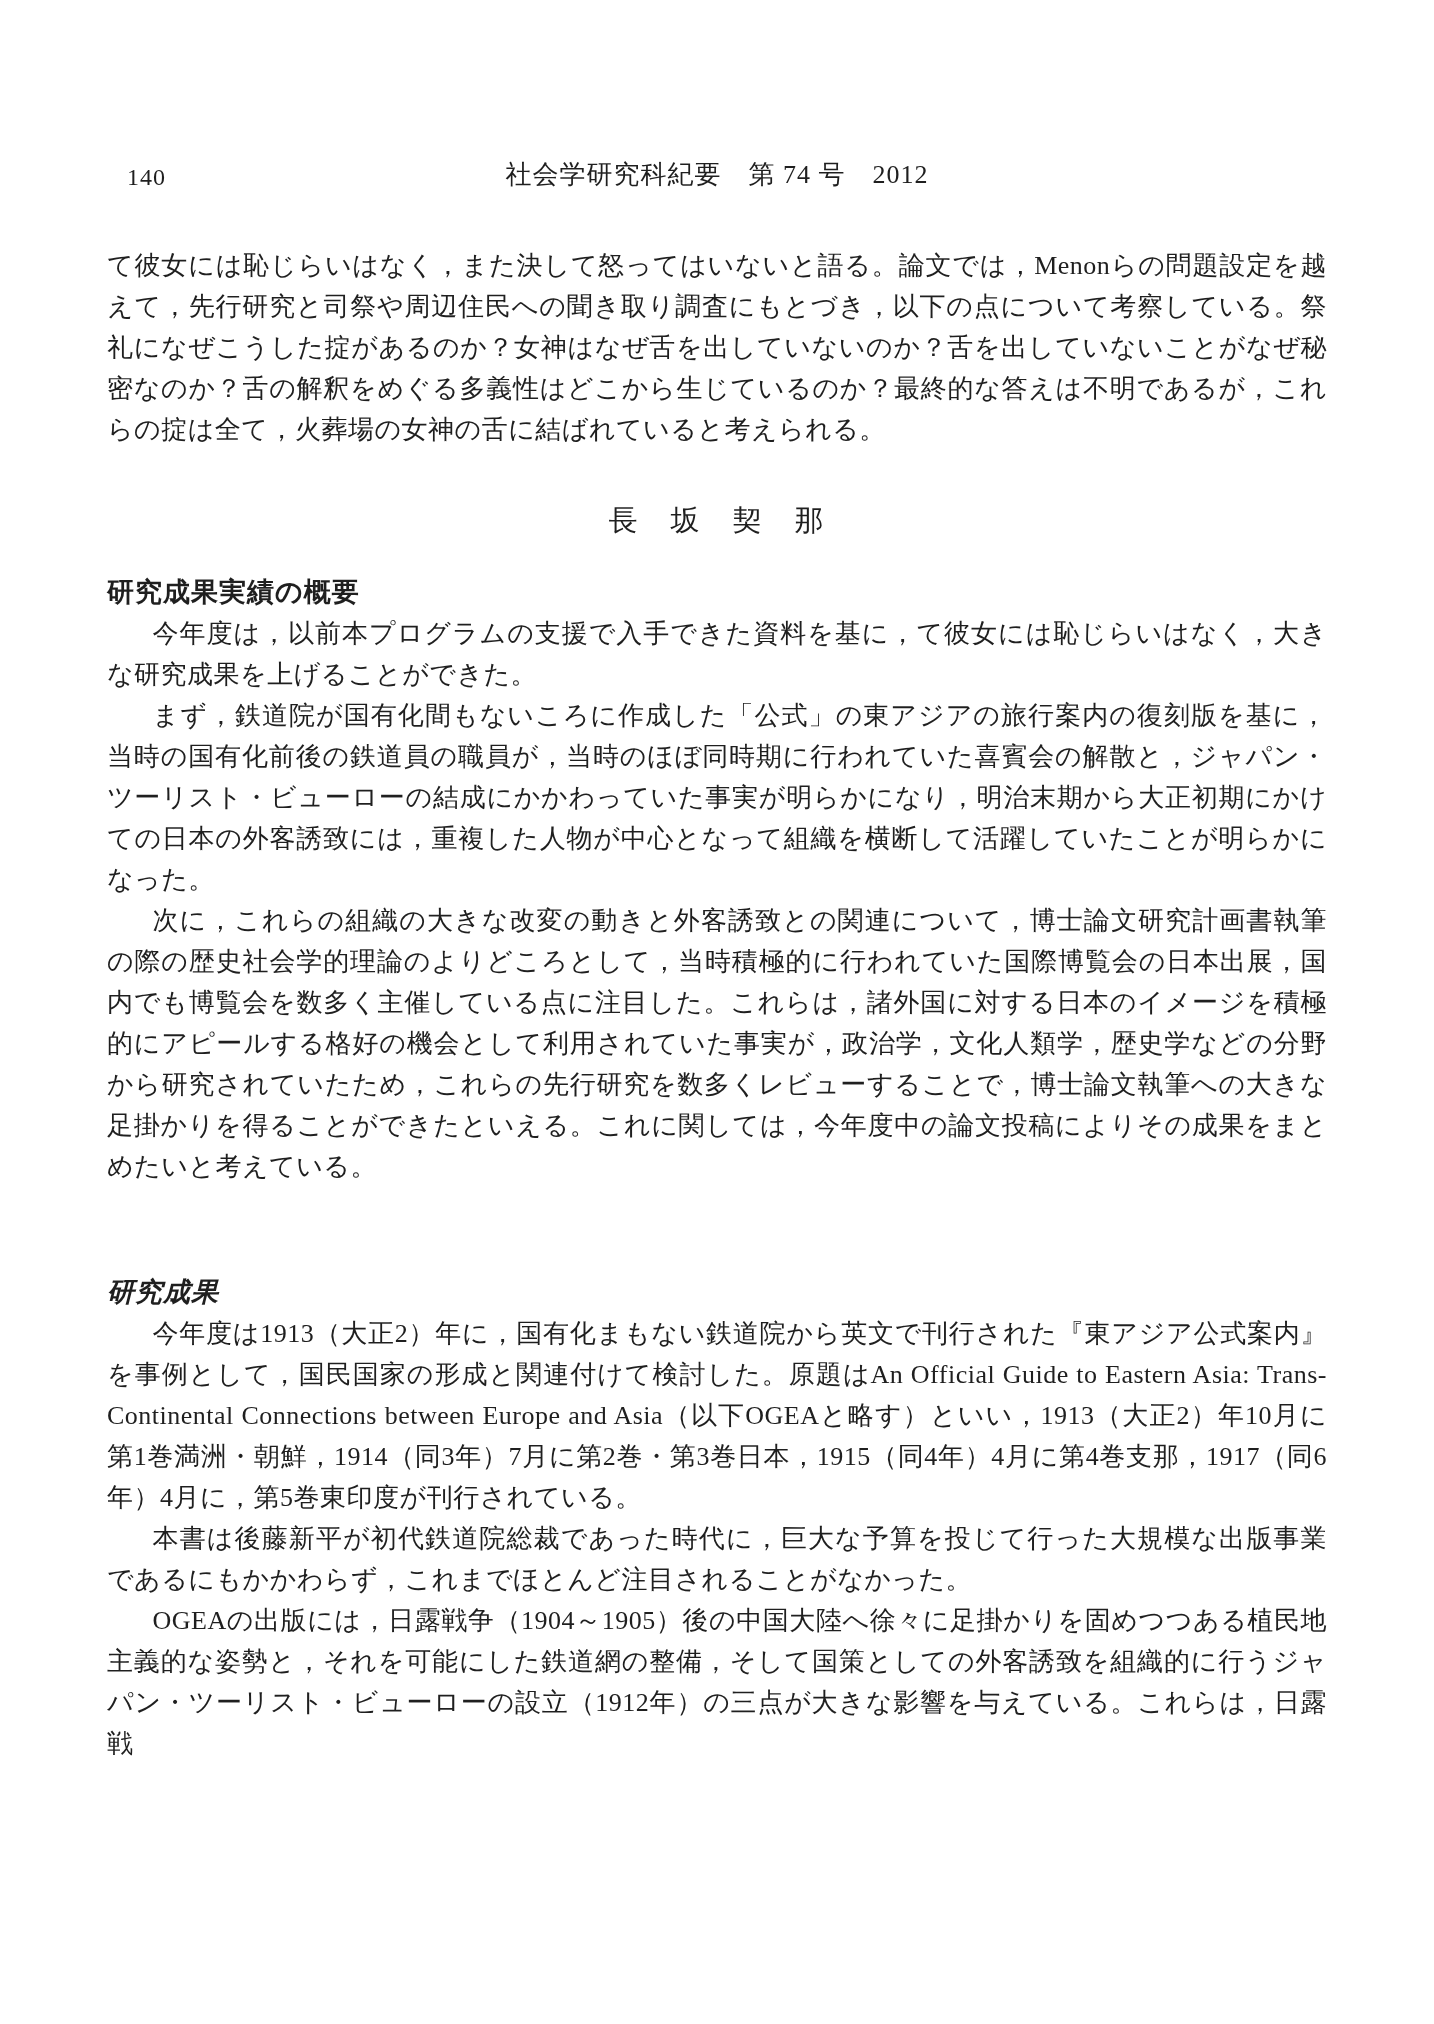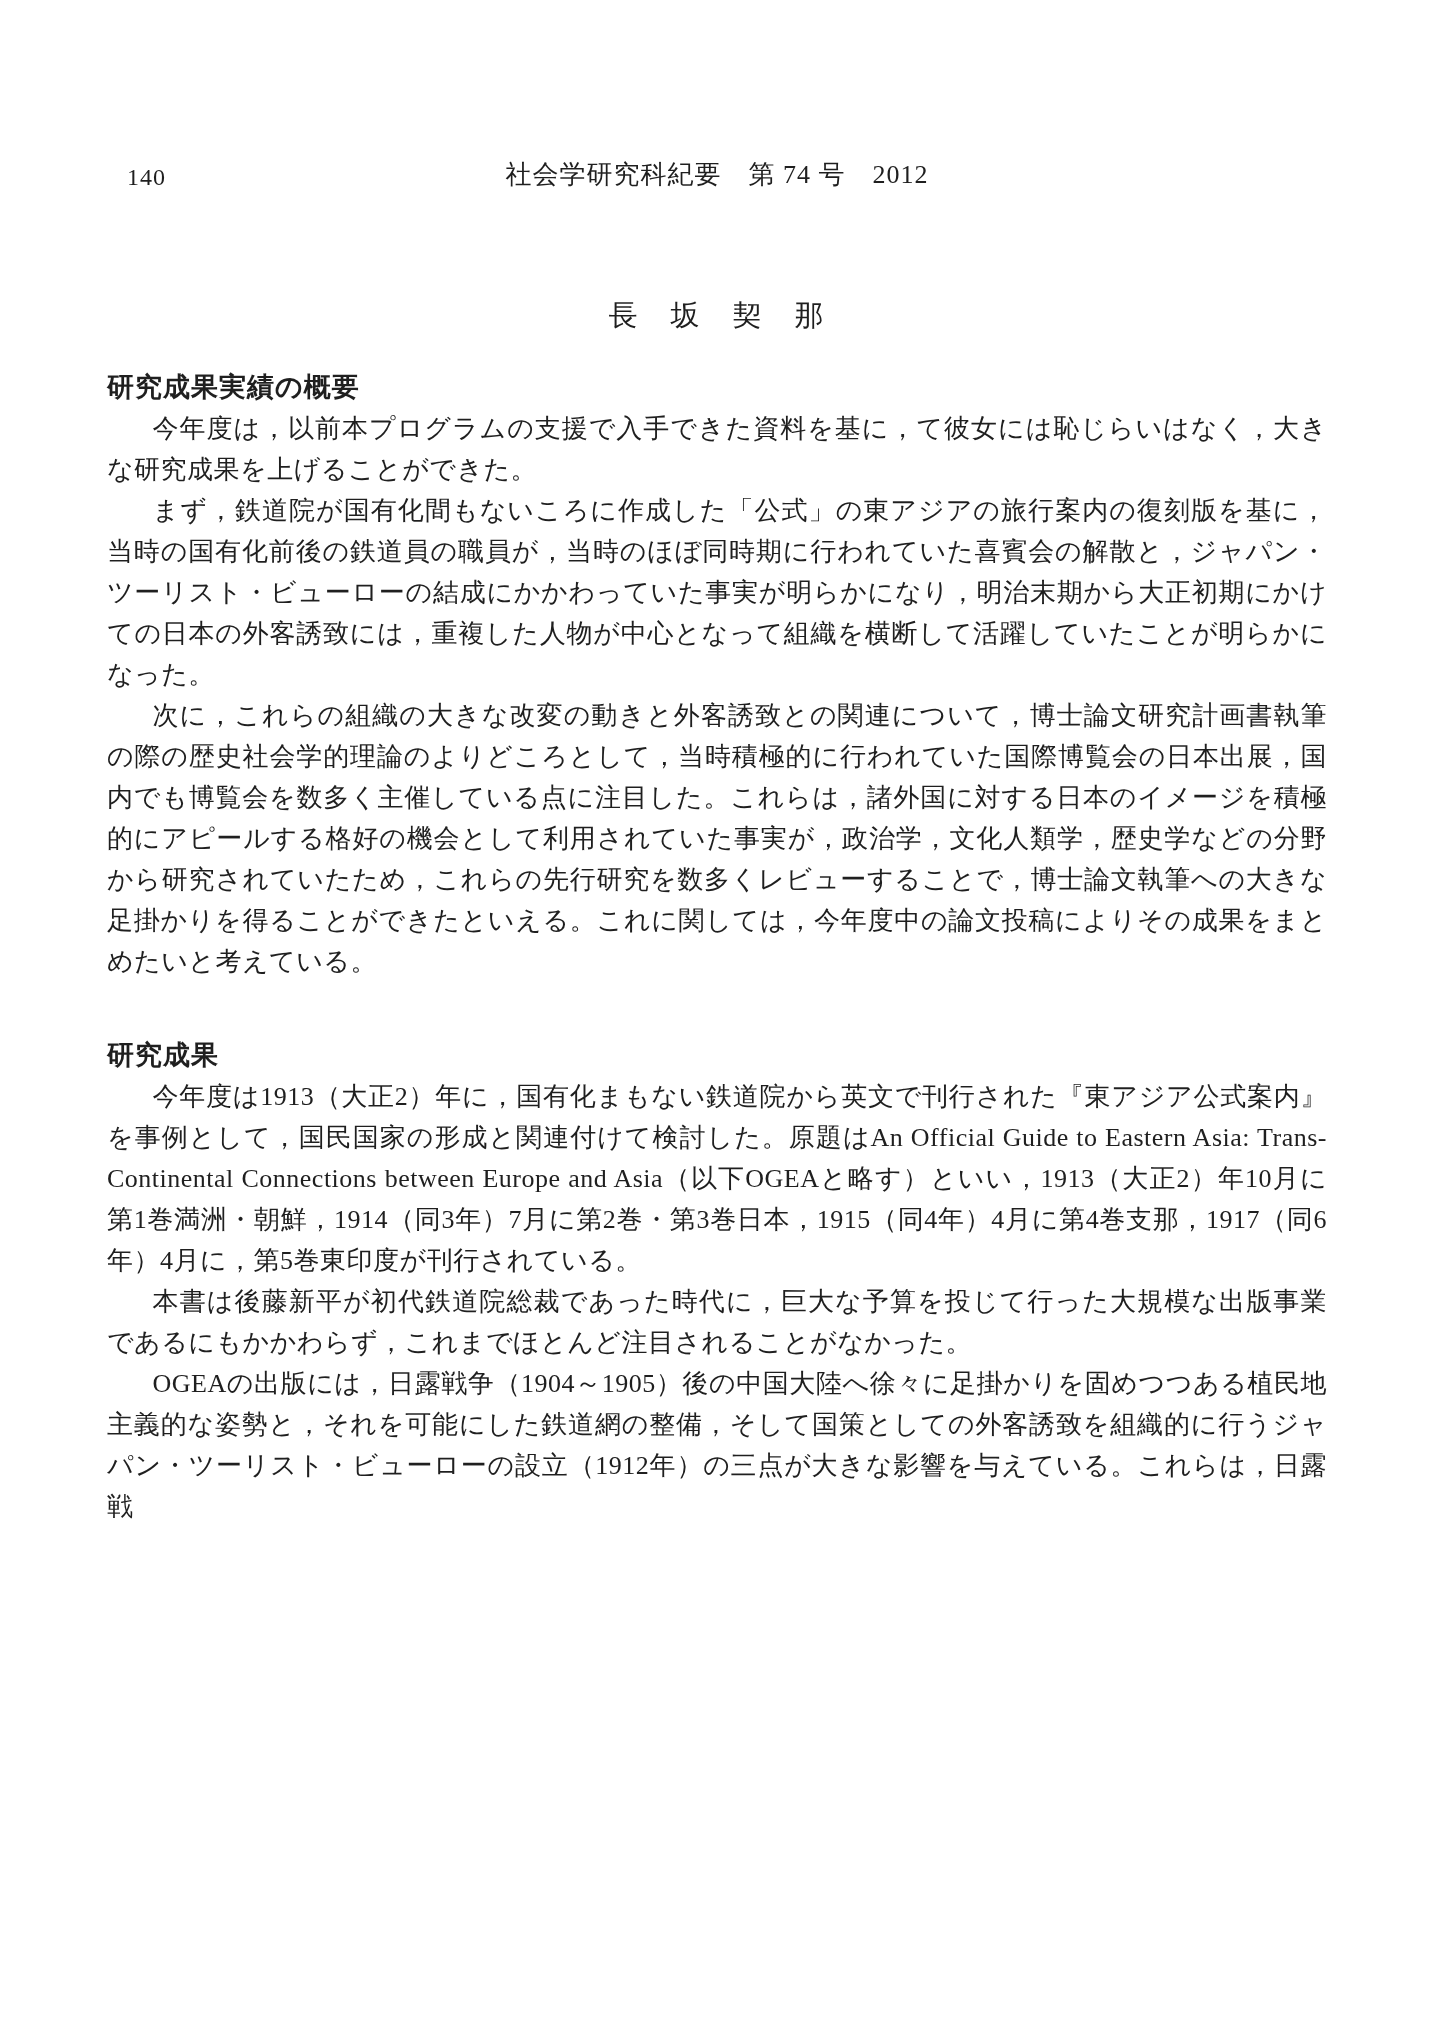--- a/index.html
+++ b/index.html
@@ -68,35 +68,37 @@
   }
   .section-heading {
     margin: 30px 0 0 0;
     font-size: 27px;
     line-height: 42px;
     font-weight: bold;
     font-family: "Liberation Sans", "DejaVu Sans", sans-serif;
     letter-spacing: 1px;
   }
   .section-heading.second {
-    margin-top: 52px;
+    margin-top: 84px;
+    font-style: italic;
   }
 </style>
 </head>
 <body>
 
 <div class="page">
 
   <div class="running-head">
     <span class="page-number">140</span>
     <span>社会学研究科紀要　第 74 号　2012</span>
   </div>
 
   <div class="content">
 
+    <p class="body-par">て彼女には恥じらいはなく，また決して怒ってはいないと語る。論文では，Menonらの問題設定を越えて，先行研究と司祭や周辺住民への聞き取り調査にもとづき，以下の点について考察している。祭礼になぜこうした掟があるのか？女神はなぜ舌を出していないのか？舌を出していないことがなぜ秘密なのか？舌の解釈をめぐる多義性はどこから生じているのか？最終的な答えは不明であるが，これらの掟は全て，火葬場の女神の舌に結ばれていると考えられる。</p>
 
 
     <div class="article-author">長　坂　契　那</div>
 
     <h2 class="section-heading">研究成果実績の概要</h2>
 
     <p class="body-par indent">今年度は，以前本プログラムの支援で入手できた資料を基に，て彼女には恥じらいはなく，大きな研究成果を上げることができた。</p>
 
     <p class="body-par indent">まず，鉄道院が国有化間もないころに作成した「公式」の東アジアの旅行案内の復刻版を基に，当時の国有化前後の鉄道員の職員が，当時のほぼ同時期に行われていた喜賓会の解散と，ジャパン・ツーリスト・ビューローの結成にかかわっていた事実が明らかになり，明治末期から大正初期にかけての日本の外客誘致には，重複した人物が中心となって組織を横断して活躍していたことが明らかになった。</p>
 

